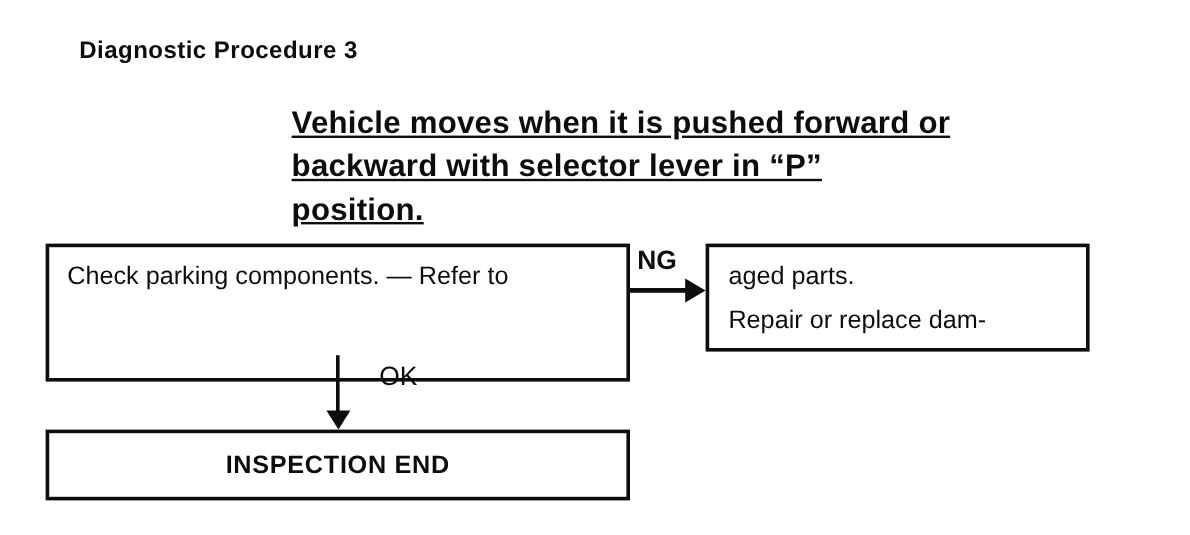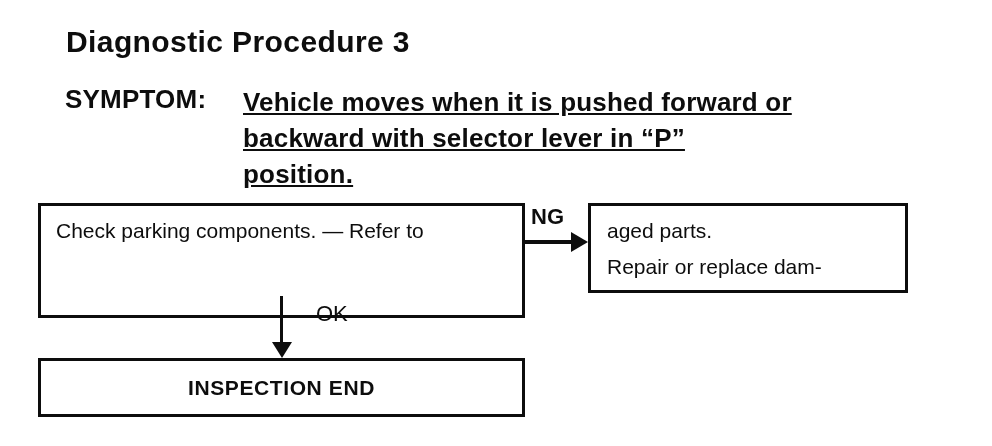--- a/index.html
+++ b/index.html
@@ -14,21 +14,21 @@
     background: var(--paper, #ffffff);
     color: var(--ink, #0d0d0d);
     font-family: "Liberation Sans", sans-serif;
     overflow: hidden;
   }
   .title {
     position: absolute;
     left: 66px;
     top: 26px;
     margin: 0;
-    font-size: 30px;
+    font-size: 20px;
     font-weight: 700;
     letter-spacing: 0.4px;
     line-height: 32px;
   }
   .symptom-label {
     position: absolute;
     left: 65px;
     top: 84px;
     font-size: 26px;
     font-weight: 700;
@@ -125,21 +125,20 @@
     border-right: 10px solid transparent;
   }
 </style>
 </head>
 <body>
 
 <div class="page">
 
   <h1 class="title">Diagnostic Procedure 3</h1>
 
-  <div class="symptom-label">SYMPTOM:</div>
   <div class="symptom-text">
     <div>Vehicle moves when it is pushed forward or</div>
     <div>backward with selector lever in “P”</div>
     <div>position.</div>
   </div>
 
   <div class="box box-check">
     <div>Check parking components. — Refer to</div>
   </div>
 

